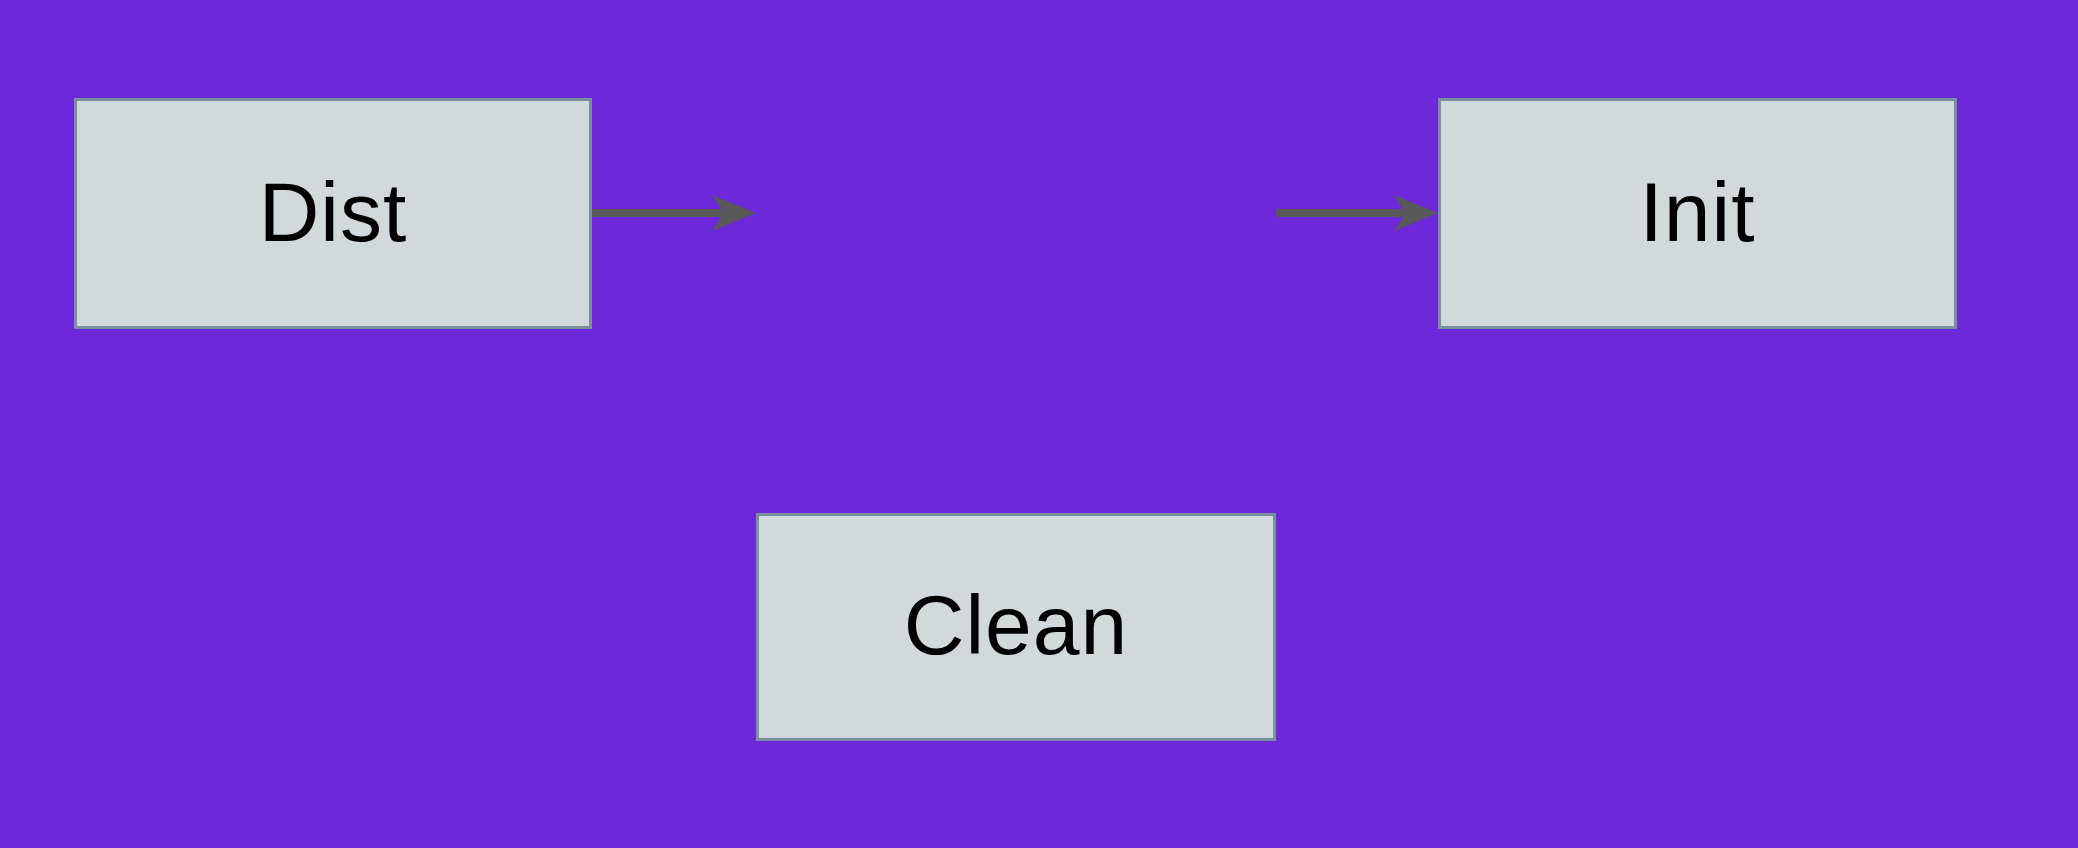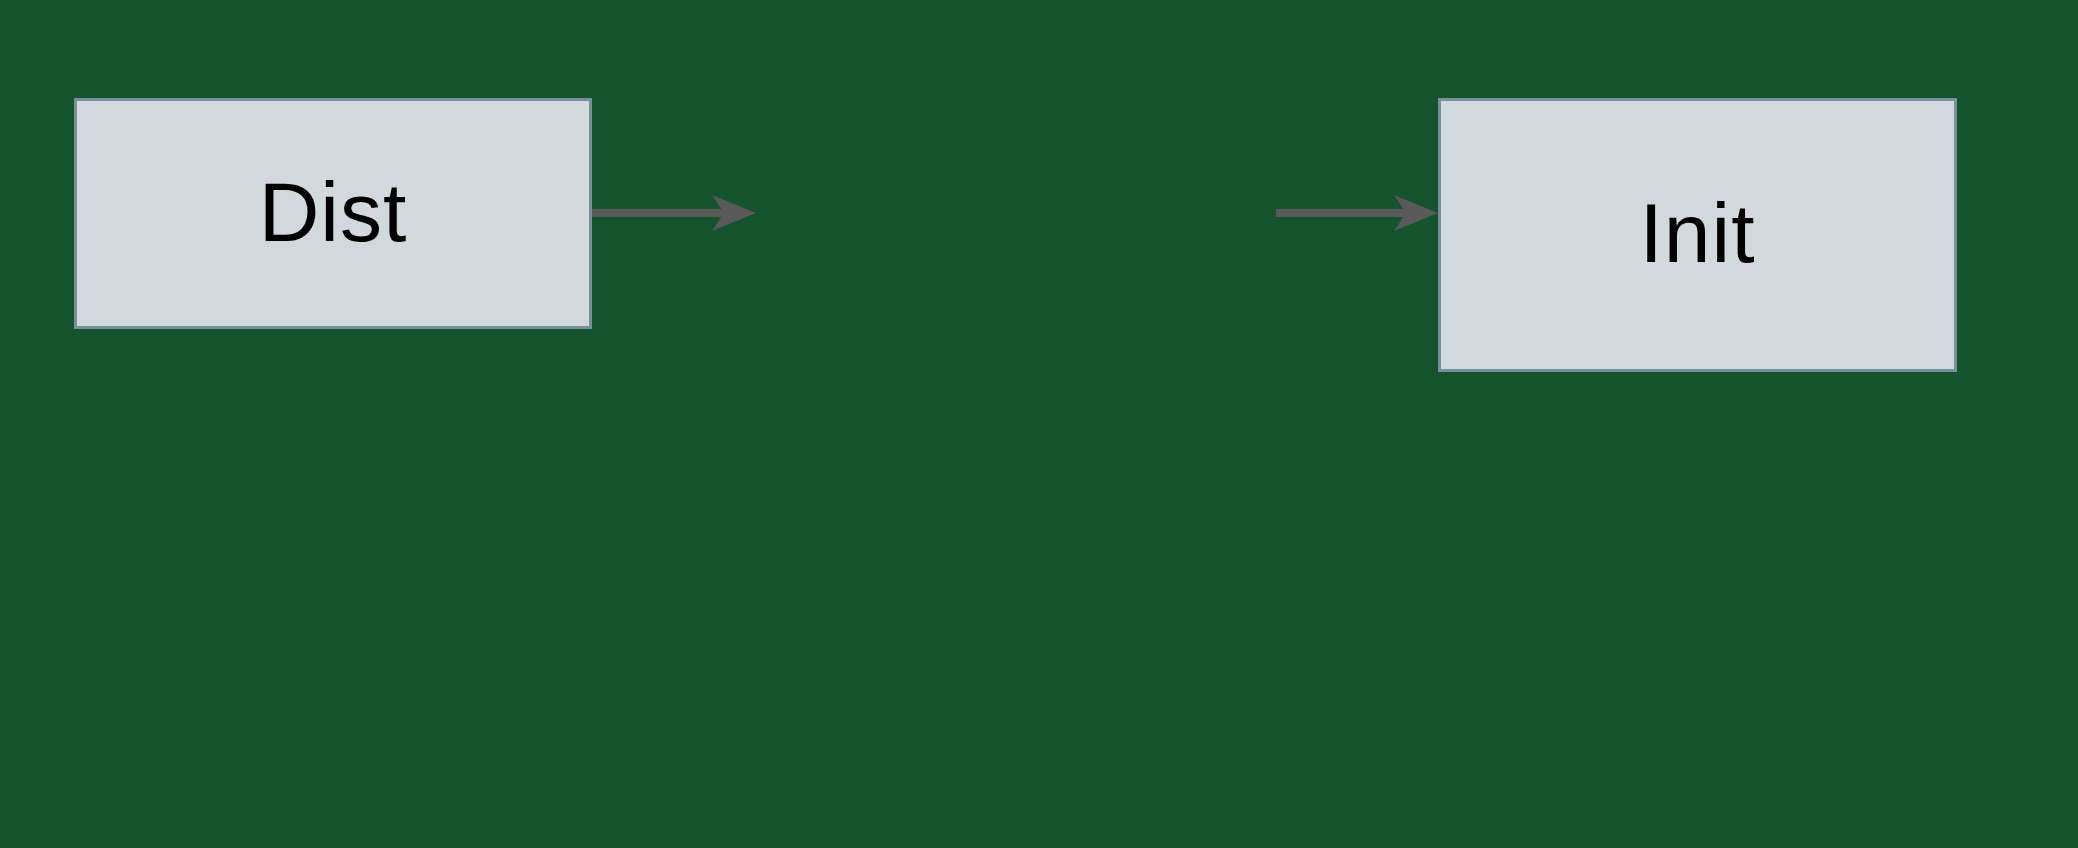--- a/index.html
+++ b/index.html
@@ -6,21 +6,21 @@
 
   html, body {
     background: #ffffff;
     font-family: "Liberation Sans", "DejaVu Sans", sans-serif;
   }
 
   .canvas {
     position: relative;
     width: 2078px;
     height: 848px;
-    background: #14532d;
+    background: #6d28d9;
     overflow: hidden;
   }
 
   .node {
     position: absolute;
     background: #d2d9dc;
     border: 3px solid #78909c;
     display: flex;
     align-items: center;
     justify-content: center;
@@ -32,21 +32,21 @@
     color: #000000;
     letter-spacing: 1px;
     white-space: nowrap;
     line-height: 1;
     
     transform: translateY(-2px);
   }
 
   .node-dist    { left: 74px;   top: 98px;  width: 518px; height: 231px; }
   .node-compile { left: 756px;  top: 98px;  width: 520px; height: 231px; }
-  .node-init    { left: 1438px; top: 98px;  width: 519px; height: 274px; }
+  .node-init    { left: 1438px; top: 98px;  width: 519px; height: 231px; }
   .node-clean   { left: 756px;  top: 513px; width: 520px; height: 228px; }
 
   .edge {
     position: absolute;
     top: 191px;
     height: 44px;
     display: block;
   }
   .edge-1 { left: 592px;  width: 164px; }
   .edge-2 { left: 1276px; width: 162px; }
@@ -71,14 +71,17 @@
 
   <svg class="edge edge-2" viewBox="0 0 162 44" xmlns="http://www.w3.org/2000/svg">
     <line x1="0" y1="22" x2="132" y2="22"></line>
     <polygon points="162,22 118,4 130,22 118,40"></polygon>
   </svg>
 
   <div class="node node-init">
     <span class="node-label">Init</span>
   </div>
 
+  <div class="node node-clean">
+    <span class="node-label">Clean</span>
+  </div>
 
 </div>
 
 </body></html>

